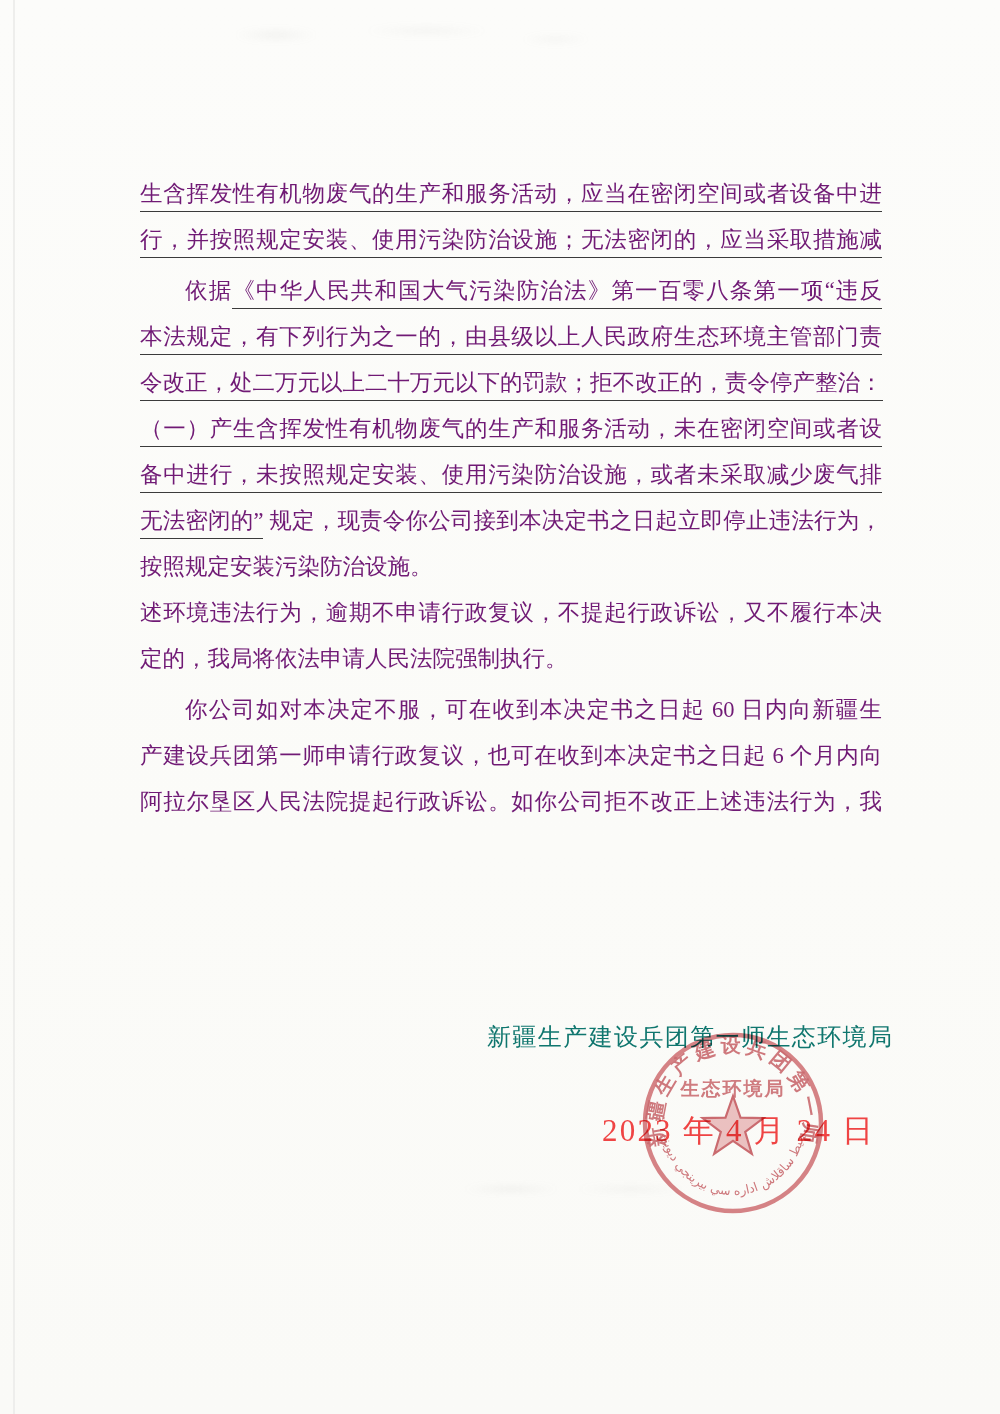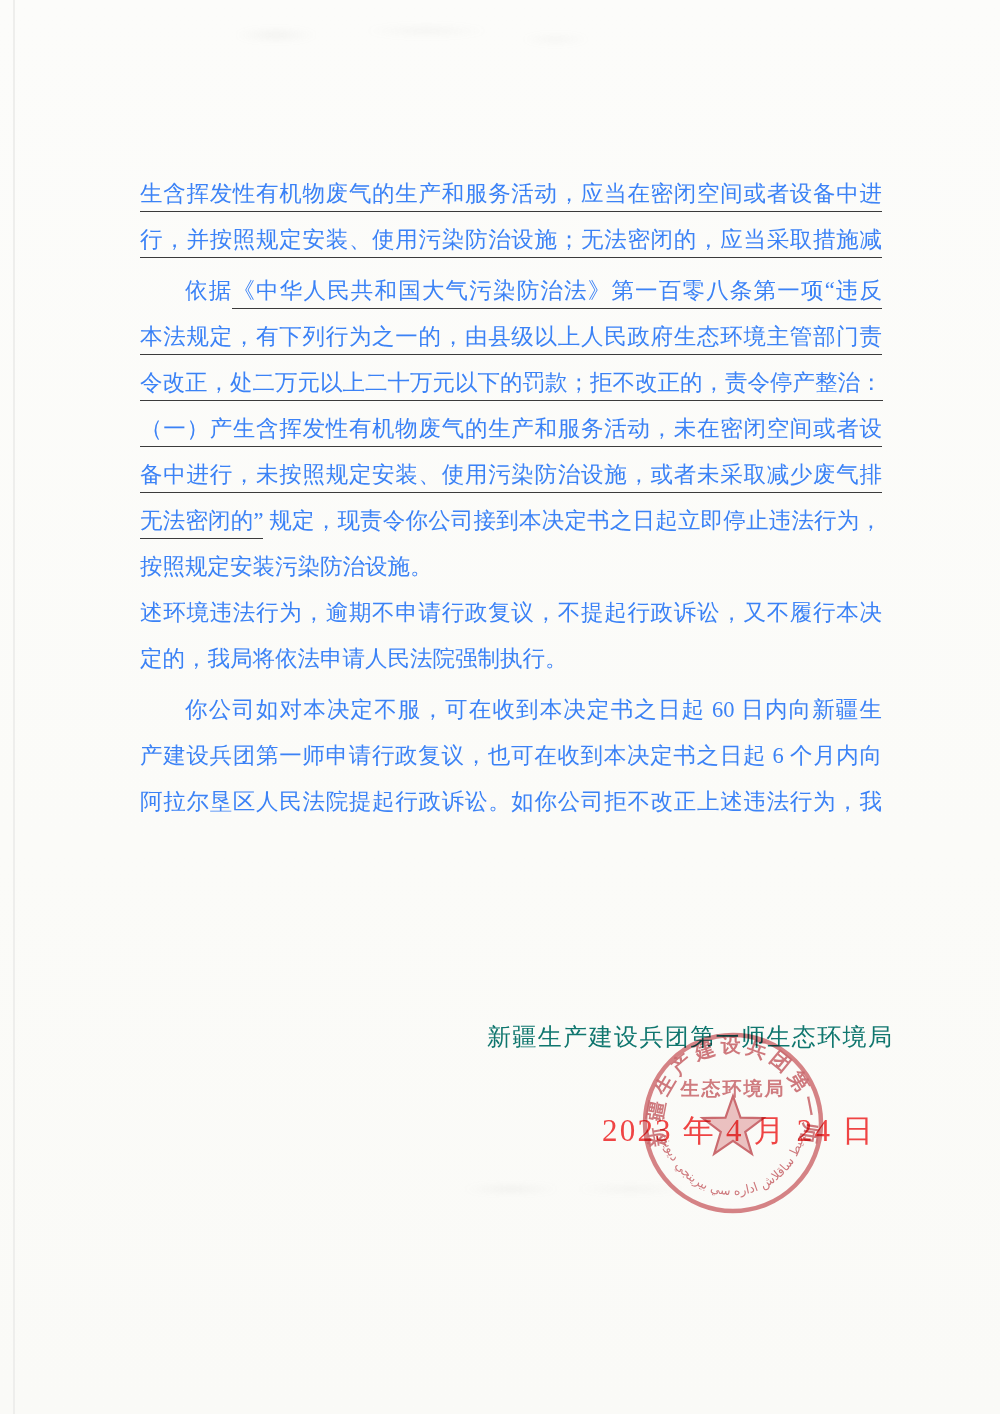--- a/index.html
+++ b/index.html
@@ -22,21 +22,21 @@
       radial-gradient(50px 8px at 85% 60%,rgba(150,150,150,.07),transparent 70%);
   }
   .smudge.bleed{
     left:445px;top:1176px;width:265px;height:26px;
     background:
       radial-gradient(70px 7px at 25% 50%,rgba(140,140,140,.10),transparent 70%),
       radial-gradient(80px 7px at 70% 50%,rgba(140,140,140,.08),transparent 70%);
   }
   .doc-text{
     position:absolute;left:140px;top:171px;width:742px;
-    color:#3b82f6;font-size:22.5px;line-height:46px;
+    color:#701a75;font-size:22.5px;line-height:46px;
   }
   .line{
     text-align:justify;text-align-last:justify;height:46px;white-space:nowrap;
   }
   .line.short{text-align-last:left;}
   .line.ind{text-indent:45px;}
   .line.para{margin-top:5px;}
   .u{border-bottom:1.6px solid #3b3b3b;padding-bottom:5px;}
   .sig-org{
     position:absolute;top:1022px;left:487px;line-height:30px;

